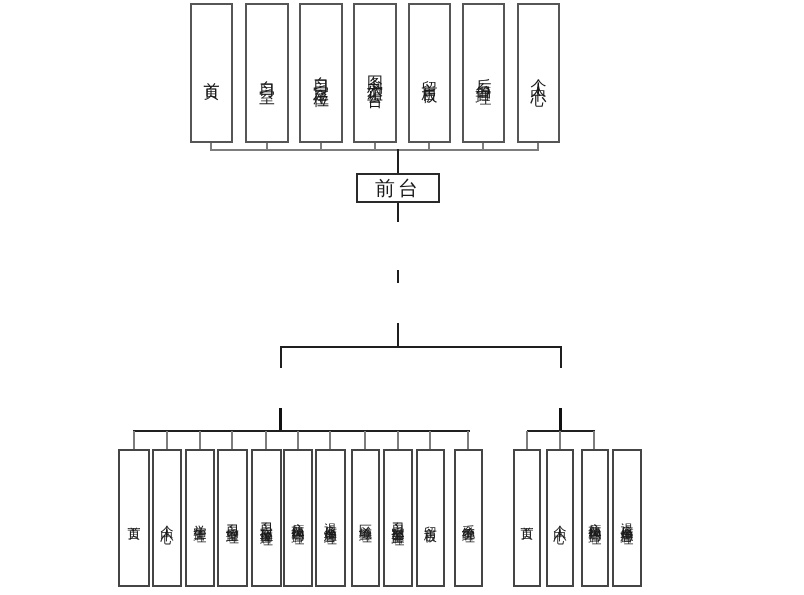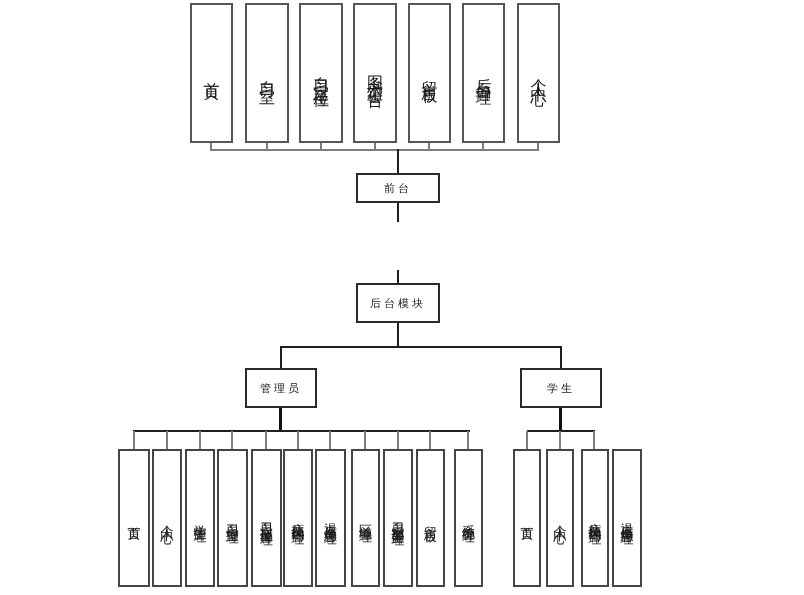--- a/index.html
+++ b/index.html
@@ -10,21 +10,21 @@
   .box{
     position:absolute;box-sizing:border-box;background:#ffffff;
     display:flex;align-items:center;justify-content:center;text-align:center;
   }
   .tall{border:2px solid #565656;}
   .mid{border:2px solid #2a2a2a;}
   .small{border:2px solid #454545;}
   .vt{writing-mode:vertical-rl;text-orientation:upright;line-height:1;}
   .vt.big{font-size:16px;letter-spacing:4px;}
   .vt.sm{font-size:13px;letter-spacing:2px;}
-  .hlabel{font-size:11px;letter-spacing:3px;white-space:nowrap;}
+  .hlabel{font-size:20px;letter-spacing:3px;white-space:nowrap;}
   .title-label{font-size:18px;letter-spacing:5px;white-space:nowrap;}
   .ln{position:absolute;}
   .v{width:2px;}
   .h{height:2px;}
   .gray{background:#7d7d7d;}
   .dark{background:#1f1f1f;}
   .thick{width:3px;background:#111111;}
 </style>
 </head>
 <body>
@@ -66,35 +66,26 @@
 
   <div class="box mid" style="left:356px;top:173px;width:84px;height:30px">
     <span class="hlabel">前台</span>
   </div>
 
   <div class="ln v dark" style="left:397px;top:203px;height:19px"></div>
 
 
   <div class="ln v dark" style="left:397px;top:270px;height:13px"></div>
 
-  <div class="box mid" style="left:356px;top:283px;width:84px;height:40px">
-    <span class="hlabel">后台模块</span>
-  </div>
 
   <div class="ln v dark" style="left:397px;top:323px;height:25px"></div>
   <div class="ln h dark" style="left:280px;top:346px;width:282px"></div>
   <div class="ln v dark" style="left:280px;top:346px;height:22px"></div>
   <div class="ln v dark" style="left:560px;top:346px;height:22px"></div>
 
-  <div class="box mid" style="left:245px;top:368px;width:72px;height:40px">
-    <span class="hlabel">管理员</span>
-  </div>
-  <div class="box mid" style="left:520px;top:368px;width:82px;height:40px">
-    <span class="hlabel">学生</span>
-  </div>
 
   <div class="ln thick" style="left:279px;top:408px;height:23px"></div>
   <div class="ln h dark" style="left:133px;top:430px;width:337px"></div>
   <div class="ln v gray" style="left:133px;top:431px;height:18px"></div>
   <div class="ln v gray" style="left:166px;top:431px;height:18px"></div>
   <div class="ln v gray" style="left:199px;top:431px;height:18px"></div>
   <div class="ln v gray" style="left:231px;top:431px;height:18px"></div>
   <div class="ln v gray" style="left:265px;top:431px;height:18px"></div>
   <div class="ln v gray" style="left:297px;top:431px;height:18px"></div>
   <div class="ln v gray" style="left:329px;top:431px;height:18px"></div>

